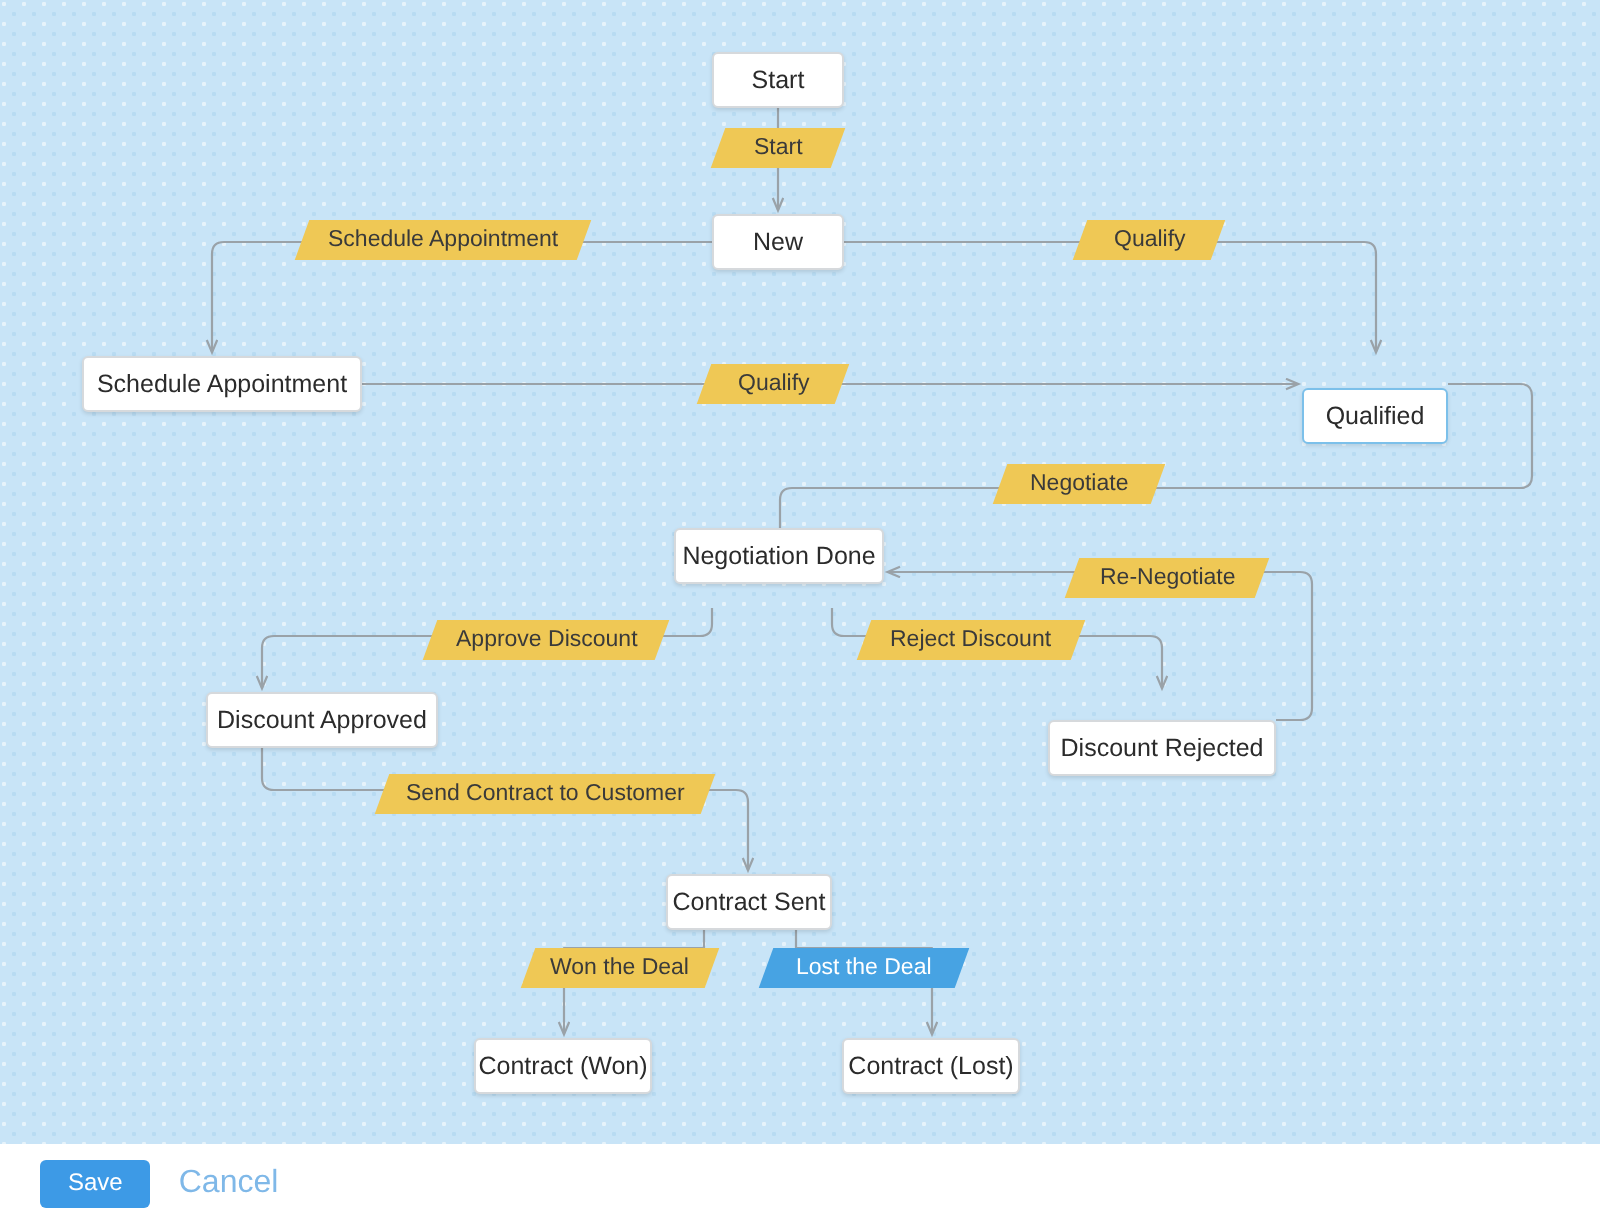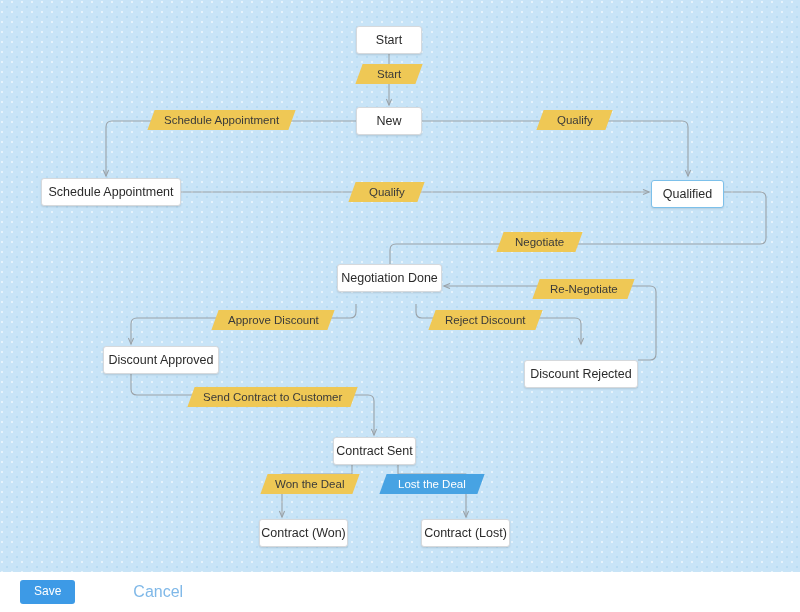--- a/index.html
+++ b/index.html
@@ -55,21 +55,21 @@
     color:#3a3a3a;
   }
   .chip > span{transform:skewX(20deg);display:block;}
   .chip.blue{background:#47a3e3;color:#ffffff;}
 
   
   #footer{
     position:absolute;left:0;top:572px;width:800px;height:40px;
     background:#ffffff;
     display:flex;align-items:center;
-    padding-left:20px;box-sizing:border-box;gap:44px;
+    padding-left:20px;box-sizing:border-box;
   }
   #save-btn{
     background:#3d9ae6;color:#ffffff;border:none;border-radius:3px;
     font-size:12px;font-family:"Liberation Sans", sans-serif;
     padding:5px 14px;cursor:pointer;line-height:1.1;
   }
   #cancel-link{
     margin-left:14px;color:#7fb8e8;font-size:16px;cursor:pointer;
   }
 </style>
@@ -114,36 +114,36 @@
 
     <div class="node" style="left:356px;top:26px;width:66px;">
       <span>Start</span>
       </div>
     <div class="node" style="left:356px;top:107px;width:66px;">
       <span>New</span>
       </div>
     <div class="node" style="left:41px;top:178px;width:140px;">
       <span>Schedule Appointment</span>
       </div>
-    <div class="node selected" style="left:651px;top:180px;width:73px;">
+    <div class="node selected" style="left:651px;top:194px;width:73px;">
       <span>Qualified</span>
       </div>
     <div class="node" style="left:337px;top:264px;width:105px;">
       <span>Negotiation Done</span>
       </div>
     <div class="node" style="left:103px;top:346px;width:116px;">
       <span>Discount Approved</span>
       </div>
     <div class="node" style="left:524px;top:360px;width:114px;">
       <span>Discount Rejected</span>
       </div>
     <div class="node" style="left:333px;top:437px;width:83px;">
       <span>Contract Sent</span>
       </div>
-    <div class="node" style="left:237px;top:519px;width:89px;margin-left:22px;">
+    <div class="node" style="left:237px;top:519px;width:89px;">
       <span>Contract (Won)</span>
       </div>
     <div class="node" style="left:421px;top:519px;width:89px;">
       <span>Contract (Lost)</span>
       </div>
 
     <div class="chip" style="left:359px;top:64px;width:60px;">
       <span>Start</span>
       </div>
     <div class="chip" style="left:151px;top:110px;width:141px;">

